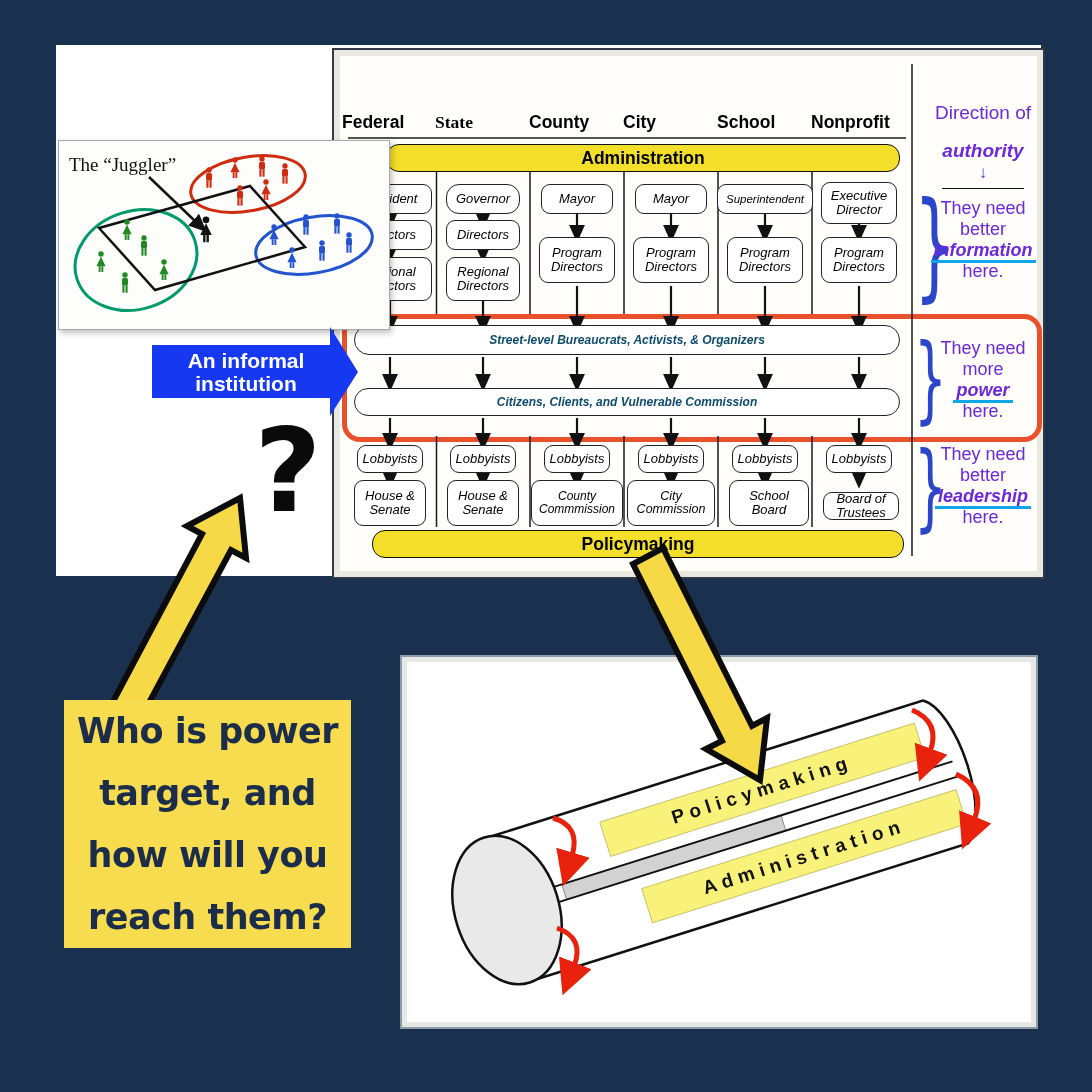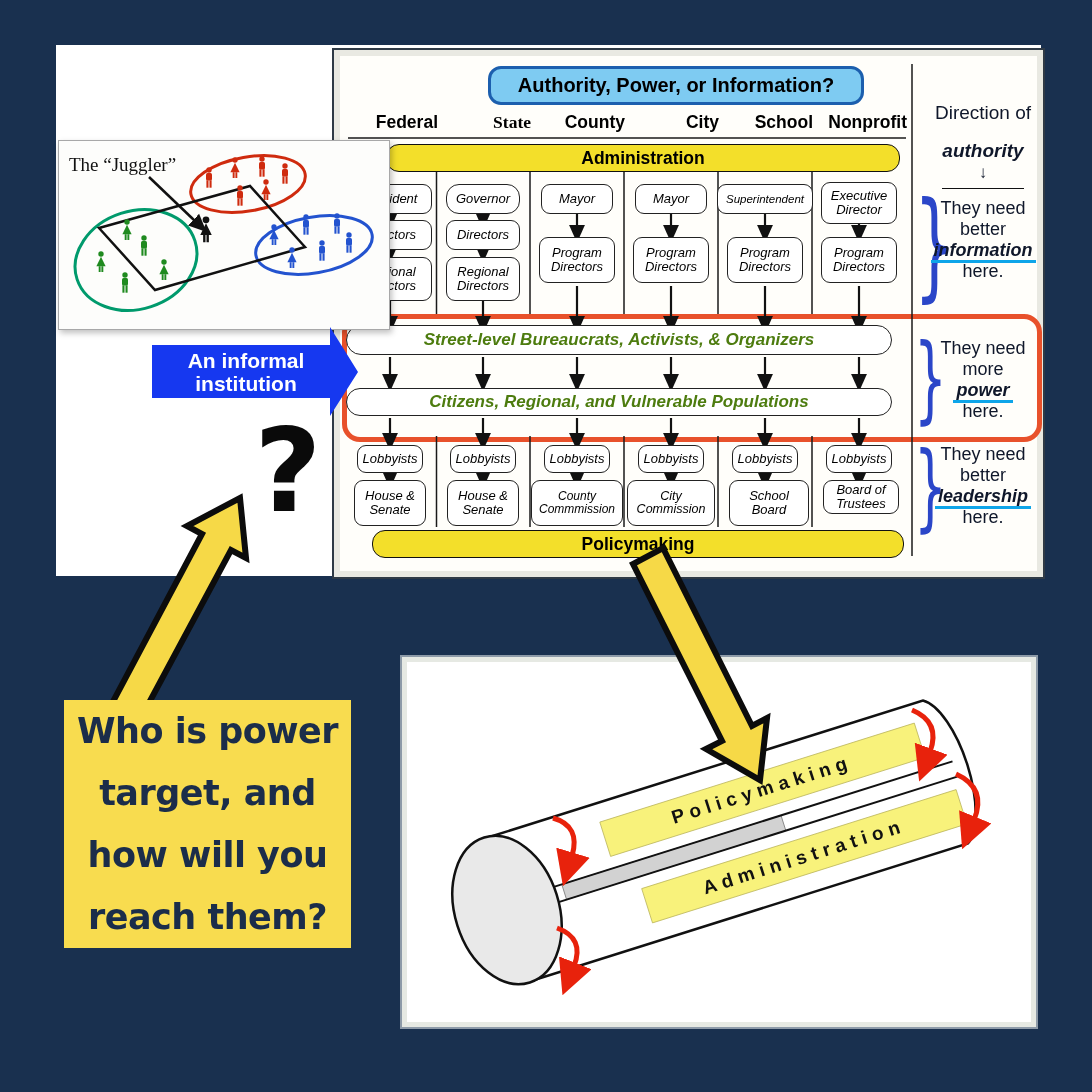--- a/index.html
+++ b/index.html
@@ -9,31 +9,31 @@
 
   
   .main-panel{left:56px;top:45px;width:985px;height:531px;background:#ffffff;z-index:1;}
 
   
   .chart{left:332px;top:48px;width:709px;height:527px;background:#fffefa;
          border:2px solid #2f3a46;box-shadow:inset 0 0 0 6px #e9e9e2;z-index:2;}
   .chart .title{left:154px;top:16px;width:370px;height:33px;background:#7ecbf2;
        border:3px solid #1c5fae;border-radius:13px;display:flex;align-items:center;justify-content:center;
        font-weight:bold;font-size:20px;color:#000;}
-  .hdr{position:absolute;top:62px;width:96px;text-align:right;font-weight:bold;font-size:17.5px;color:#000;}
+  .hdr{position:absolute;top:62px;width:96px;text-align:left;font-weight:bold;font-size:17.5px;color:#000;}
   .bar{position:absolute;background:#f3df2a;border:1.8px solid #111;border-radius:13px;
        display:flex;align-items:center;justify-content:center;font-weight:bold;font-size:17.5px;color:#000;}
   .cbox{position:absolute;background:#fff;border:1.7px solid #222;border-radius:9px;
        display:flex;align-items:center;justify-content:center;text-align:center;
        font-style:italic;font-size:13px;line-height:1.08;color:#000;padding:1px;box-sizing:border-box;}
-  .pill{position:absolute;left:12px;width:544px;background:#fff;border:1.7px solid #222;border-radius:15px;
+  .pill{position:absolute;left:20px;width:544px;background:#fff;border:1.7px solid #222;border-radius:15px;
        display:flex;align-items:center;justify-content:center;font-weight:bold;font-style:italic;
-       font-size:17px;color:#4d7c0f;}
+       font-size:12px;color:#0c4a6e;}
   .orange-box{left:8px;top:264px;width:690px;height:118px;border:5px solid #e8512b;border-radius:18px;z-index:0;}
-  .ann{position:absolute;left:596px;width:106px;text-align:center;font-size:18px;line-height:21px;color:#0f172a;}
+  .ann{position:absolute;left:596px;width:106px;text-align:center;font-size:18px;line-height:21px;color:#6d28d9;}
   .ann .em{font-weight:bold;font-style:italic;border-bottom:3px solid #0ea5e9;padding:0 3px;}
   .brace{position:absolute;left:580px;color:#2b46c8;font-family:"DejaVu Sans",sans-serif;
        transform:scale(0.55,1);transform-origin:left center;line-height:1;}
   .dir-underline{width:82px;height:0;border-bottom:1.6px solid #111;margin:4px auto 0 auto;}
 
   
   .inset{left:58px;top:140px;width:330px;height:188px;background:#fdfdfb;border:1px solid #a8a8a8;
          box-shadow:2px 3px 6px rgba(0,0,0,0.25);z-index:3;font-family:Liberation Serif, serif;}
 
   .blue-arrow{left:150px;top:320px;z-index:4;}
@@ -111,21 +111,20 @@
         <line x1="525" y1="368" x2="525" y2="385"></line>
         <line x1="56" y1="419" x2="56" y2="423"></line>
         <line x1="149" y1="419" x2="149" y2="423"></line>
         <line x1="243" y1="419" x2="243" y2="423"></line>
         <line x1="337" y1="419" x2="337" y2="423"></line>
         <line x1="431" y1="419" x2="431" y2="423"></line>
         <line x1="525" y1="419" x2="525" y2="423"></line>
       </g>
     </svg>
 
-    <div class="abs title">Authority, Power, or Information?</div>
 
     <div class="hdr" style="left:8px;">Federal</div>
     <div class="hdr" style="left:101px;font-family:Liberation Serif, serif;">State</div>
     <div class="hdr" style="left:195px;">County</div>
     <div class="hdr" style="left:289px;">City</div>
     <div class="hdr" style="left:383px;">School</div>
     <div class="hdr" style="left:477px;">Nonprofit</div>
 
     <div class="bar" style="left:52px;top:94px;width:512px;height:26px;">Administration</div>
 
@@ -143,35 +142,35 @@
     <div class="cbox" style="left:301px;top:134px;width:72px;height:30px;">Mayor</div>
     <div class="cbox" style="left:299px;top:187px;width:76px;height:46px;">Program Directors</div>
 
     <div class="cbox" style="left:383px;top:134px;width:96px;height:30px;font-size:11.5px;">Superintendent</div>
     <div class="cbox" style="left:393px;top:187px;width:76px;height:46px;">Program Directors</div>
 
     <div class="cbox" style="left:487px;top:132px;width:76px;height:42px;">Executive Director</div>
     <div class="cbox" style="left:487px;top:187px;width:76px;height:46px;">Program Directors</div>
 
     <div class="pill" style="top:275px;height:28px;">Street-level Bureaucrats, Activists, &amp; Organizers</div>
-    <div class="pill" style="top:338px;height:26px;">Citizens, Regional, and Vulnerable Populations</div>
+    <div class="pill" style="top:338px;height:26px;">Citizens, Clients, and Vulnerable Commission</div>
 
     <div class="cbox" style="left:23px;top:395px;width:66px;height:28px;">Lobbyists</div>
     <div class="cbox" style="left:116px;top:395px;width:66px;height:28px;">Lobbyists</div>
     <div class="cbox" style="left:210px;top:395px;width:66px;height:28px;">Lobbyists</div>
     <div class="cbox" style="left:304px;top:395px;width:66px;height:28px;">Lobbyists</div>
     <div class="cbox" style="left:398px;top:395px;width:66px;height:28px;">Lobbyists</div>
     <div class="cbox" style="left:492px;top:395px;width:66px;height:28px;">Lobbyists</div>
 
     <div class="cbox" style="left:20px;top:430px;width:72px;height:46px;">House &amp; Senate</div>
     <div class="cbox" style="left:113px;top:430px;width:72px;height:46px;">House &amp; Senate</div>
     <div class="cbox" style="left:197px;top:430px;width:92px;height:46px;font-size:12px;">County Commmission</div>
     <div class="cbox" style="left:293px;top:430px;width:88px;height:46px;font-size:12.5px;">City Commission</div>
     <div class="cbox" style="left:395px;top:430px;width:80px;height:46px;">School Board</div>
-    <div class="cbox" style="left:489px;top:430px;width:76px;height:34px;font-style:italic;">Board of Trustees</div>
+    <div class="cbox" style="left:489px;top:442px;width:76px;height:28px;font-style:italic;">Board of Trustees</div>
 
     <div class="bar" style="left:38px;top:480px;width:530px;height:26px;">Policymaking</div>
 
     <div class="ann" style="top:52px;font-size:19px;line-height:22px;">
       <div>Direction of</div>
       <div style="font-weight:bold;font-style:italic;margin-top:16px;">authority</div>
       <div style="font-size:17px;">↓</div>
       <div class="dir-underline"></div>
     </div>
 

